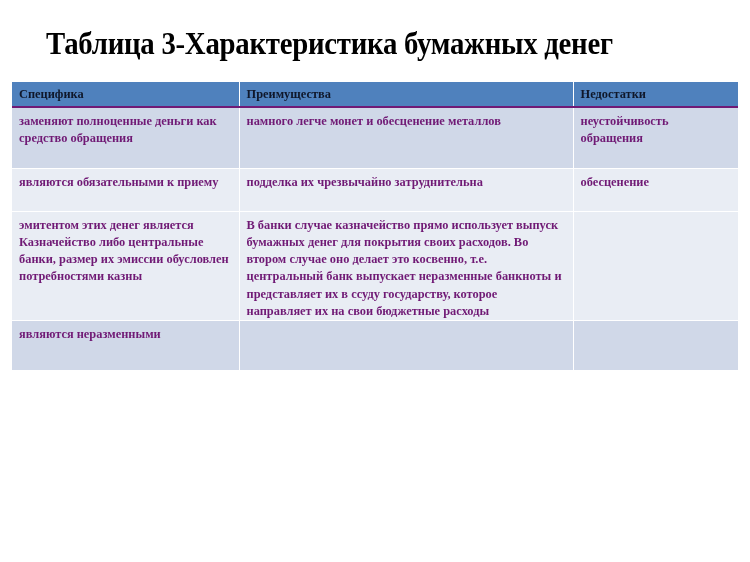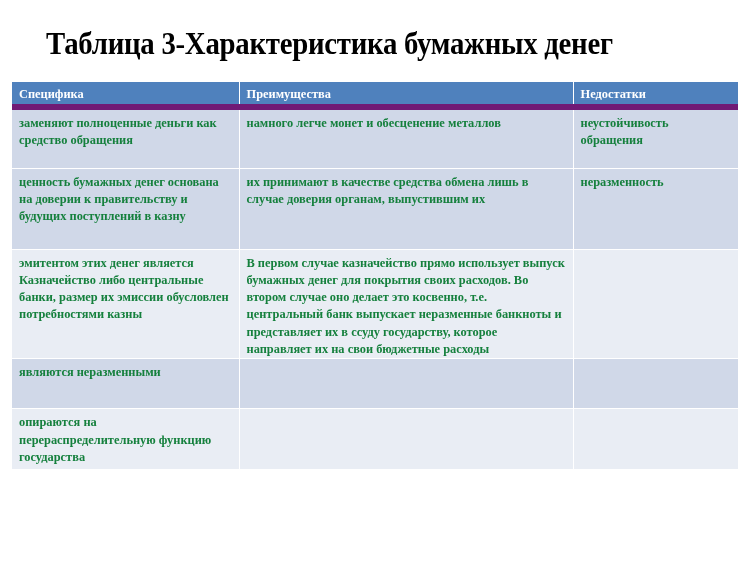--- a/index.html
+++ b/index.html
@@ -42,34 +42,34 @@
     table.data-table th,
     table.data-table td {
       border-right: 1px solid #ffffff;
       border-bottom: 1px solid #ffffff;
       vertical-align: top;
       text-align: left;
       padding: 5px 7px 0 7px;
       font-size: 12.4px;
       line-height: 17.3px;
       font-weight: bold;
-      color: #15803d;
+      color: #701a75;
       box-sizing: border-box;
       overflow: hidden;
     }
     table.data-table th:last-child,
     table.data-table td:last-child {
       border-right: none;
     }
     table.data-table thead th {
       background: #4f81bd;
-      color: #ffffff;
+      color: #0f172a;
       height: 25px;
       padding-top: 4px;
-      border-bottom: 6px solid #701a75;
+      border-bottom: 2px solid #701a75;
       font-size: 12.4px;
     }
     tr.row-dark td { background: #d0d8e8; }
     tr.row-light td { background: #e9edf4; }
     tr.h1 td { height: 61px; }
     tr.h2 td { height: 43px; }
     tr.h3 td { height: 81px; }
     tr.h4 td { height: 108px; }
     tr.h5 td { height: 50px; }
     tr.h6 td { height: 61px; }
@@ -91,34 +91,29 @@
       <th>Преимущества</th>
       <th>Недостатки</th>
     </tr>
   </thead>
   <tbody>
     <tr class="row-dark h1">
       <td>заменяют полноценные деньги как средство обращения</td>
       <td>намного легче монет и обесценение металлов</td>
       <td>неустойчивость обращения</td>
     </tr>
-    <tr class="row-dark h3">
-      <td>ценность бумажных денег основана на доверии к правительству и будущих поступлений в казну</td>
-      <td>их принимают в качестве средства обмена лишь в случае доверия органам, выпустившим их</td>
-      <td>неразменность</td>
+    <tr class="row-light h2">
+      <td>являются обязательными к приему</td>
+      <td>подделка их чрезвычайно затруднительна</td>
+      <td>обесценение</td>
     </tr>
     <tr class="row-light h4">
       <td>эмитентом этих денег является Казначейство либо центральные банки, размер их эмиссии обусловлен потребностями казны</td>
-      <td>В первом случае казначейство прямо использует выпуск бумажных денег для покрытия своих расходов. Во втором случае оно делает это косвенно, т.е. центральный банк выпускает неразменные банкноты и представляет их в ссуду государству, которое направляет их на свои бюджетные расходы</td>
+      <td>В банки случае казначейство прямо использует выпуск бумажных денег для покрытия своих расходов. Во втором случае оно делает это косвенно, т.е. центральный банк выпускает неразменные банкноты и представляет их в ссуду государству, которое направляет их на свои бюджетные расходы</td>
       <td></td>
     </tr>
     <tr class="row-dark h5">
       <td>являются неразменными</td>
       <td></td>
       <td></td>
     </tr>
-    <tr class="row-light h6">
-      <td>опираются на перераспределительную функцию государства</td>
-      <td></td>
-      <td></td>
-    </tr>
   </tbody>
 </table>
 
 </body></html>

